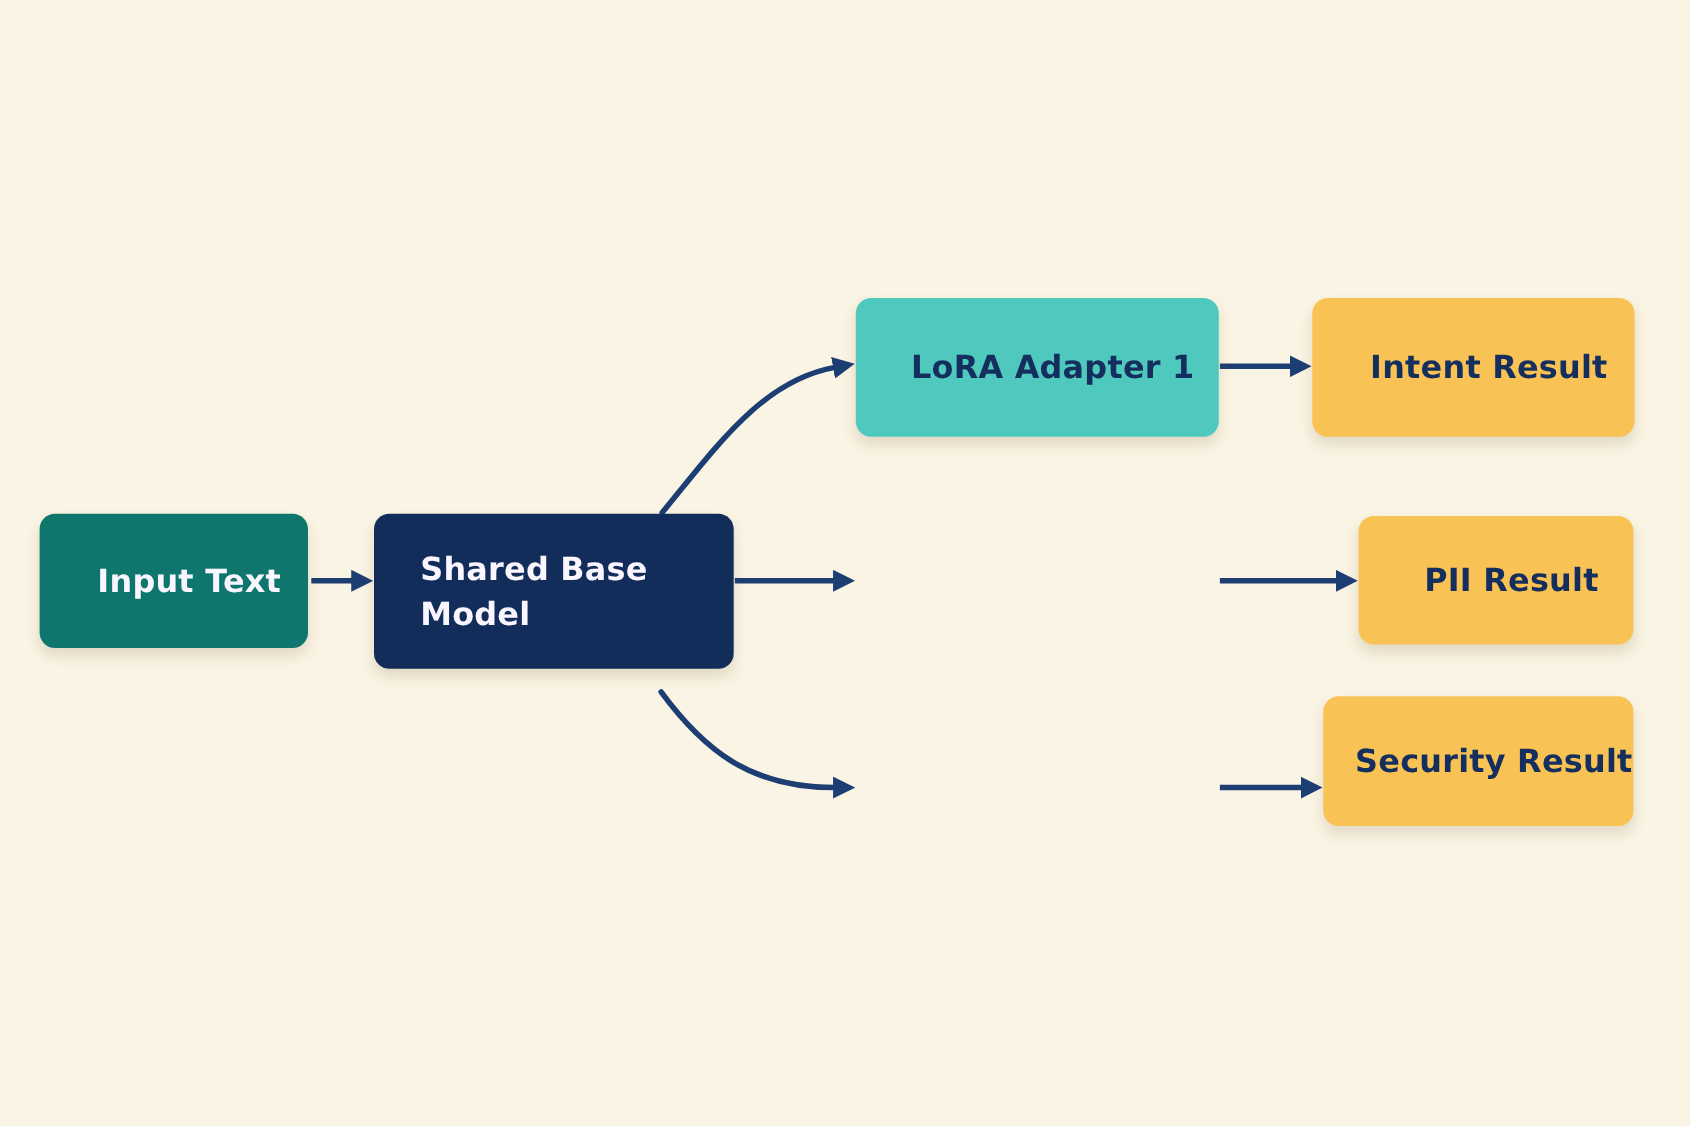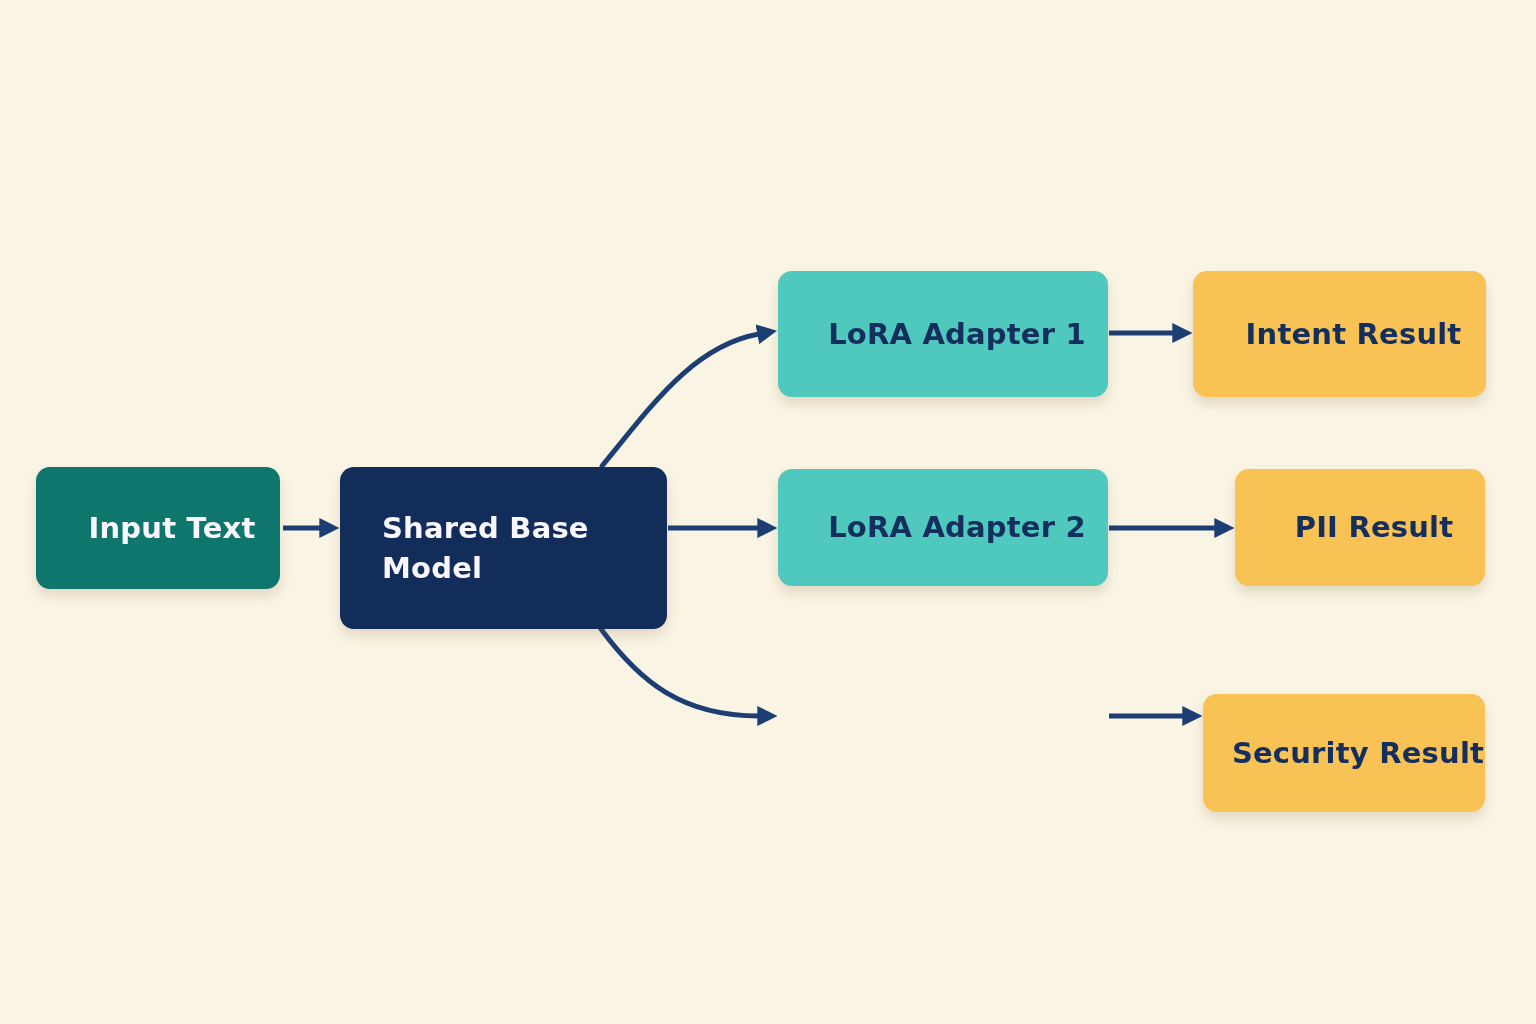--- a/index.html
+++ b/index.html
@@ -40,21 +40,21 @@
     text-align: center;
   }
   .node-input {
     left: 36px; top: 467px;
     width: 244px; height: 122px;
     background: #0f766e;
     color: #f9f6ff;
   }
   .node-base {
     left: 340px; top: 467px;
-    width: 327px; height: 162px;
+    width: 327px; height: 141px;
     background: #132d5b;
     color: #f9f6ff;
     justify-content: flex-start;
     padding-left: 42px;
     padding-right: 28px;
   }
   .node-base .node-label {
     text-align: left;
   }
   .node-adapter {
@@ -65,21 +65,21 @@
   }
   .node-adapter-1 { top: 271px; height: 126px; }
   .node-adapter-2 { top: 469px; height: 117px; }
   .node-adapter-3 { top: 658px; height: 118px; }
   .node-result {
     background: #f9c255;
     color: #142f5e;
   }
   .node-result-1 { left: 1193px; top: 271px; width: 293px; height: 126px; }
   .node-result-2 { left: 1235px; top: 469px; width: 250px; height: 117px; }
-  .node-result-3 { left: 1203px; top: 694px; width: 282px; height: 118px; }
+  .node-result-3 { left: 1203px; top: 633px; width: 282px; height: 118px; }
 </style>
 </head>
 <body>
 
 <div class="canvas">
 
   <svg class="edges-layer" width="1536" height="1024" viewBox="0 0 1536 1024" xmlns="http://www.w3.org/2000/svg">
     <defs>
       <marker id="arrowhead" viewBox="0 0 12 12" refX="1" refY="6" markerWidth="20" markerHeight="20" orient="auto" markerUnits="userSpaceOnUse">
         <path d="M0,0 L12,6 L0,12 Z" fill="#1c3e73"></path>
@@ -99,23 +99,20 @@
   </div>
 
   <div class="node node-base">
     <span class="node-label">Shared Base Model</span>
   </div>
 
   <div class="node node-adapter node-adapter-1">
     <span class="node-label">LoRA Adapter 1</span>
   </div>
 
-  <div class="node node-adapter node-adapter-2">
-    <span class="node-label">LoRA Adapter 2</span>
-  </div>
 
 
   <div class="node node-result node-result-1">
     <span class="node-label">Intent Result</span>
   </div>
 
   <div class="node node-result node-result-2">
     <span class="node-label">PII Result</span>
   </div>
 

